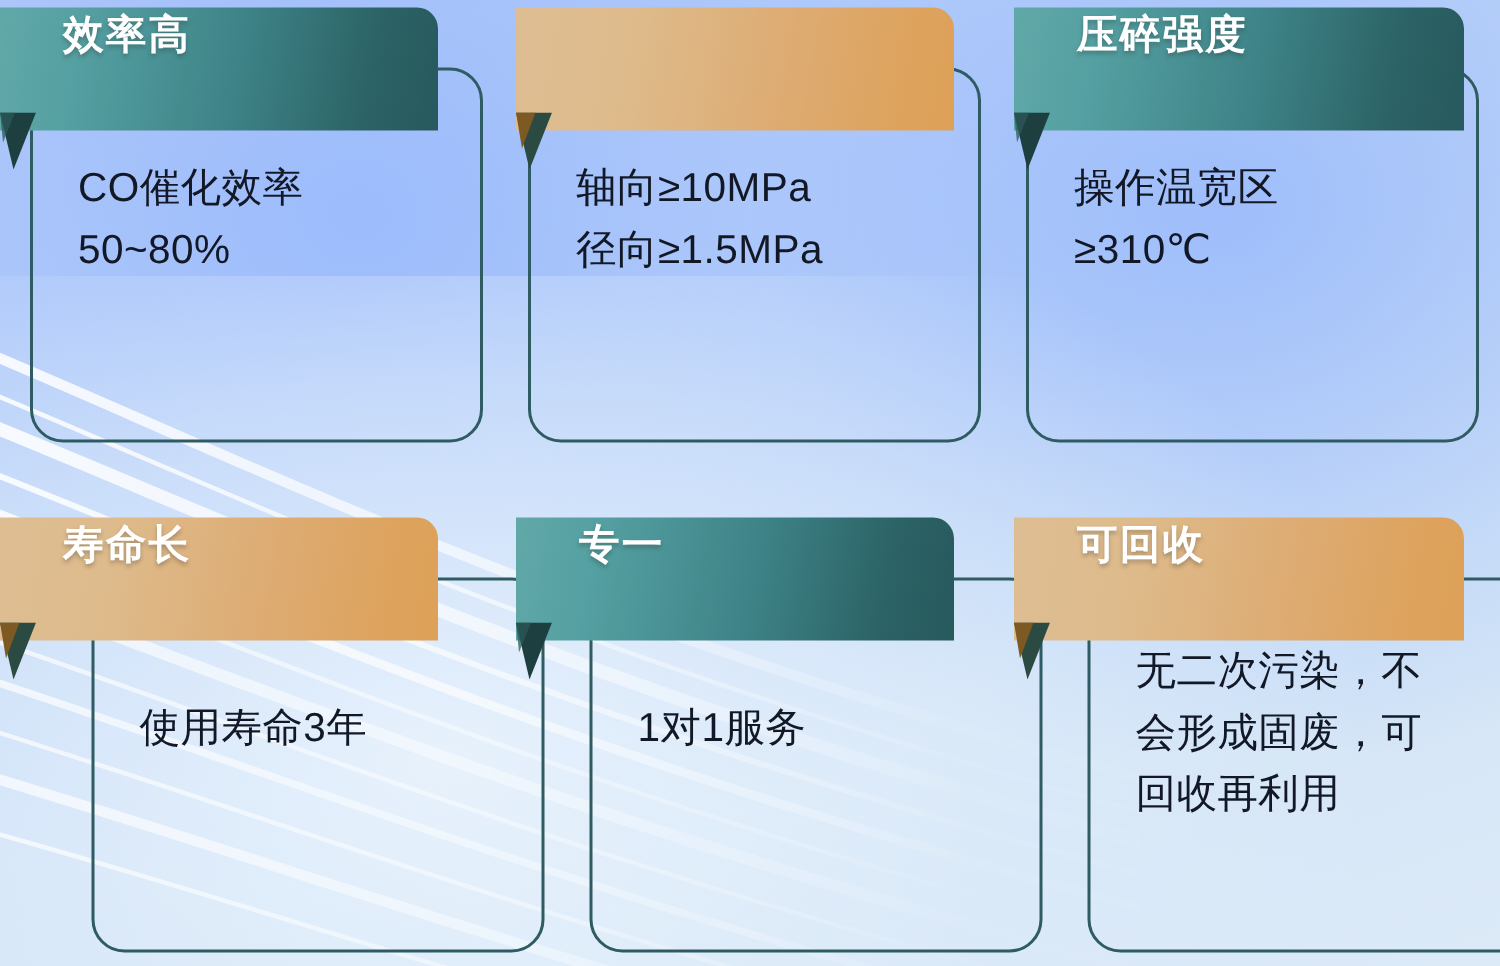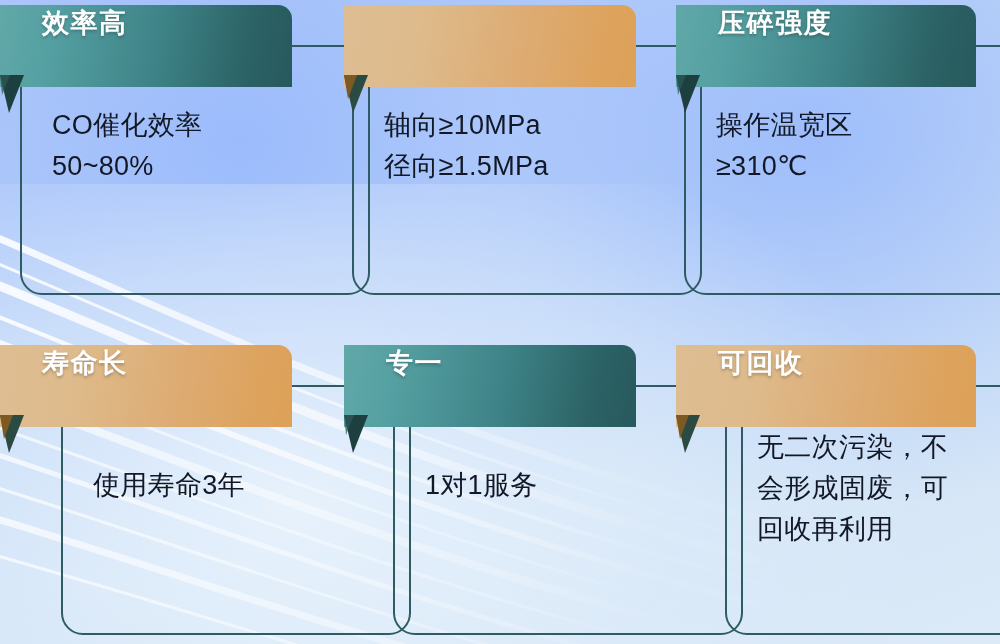--- a/index.html
+++ b/index.html
@@ -57,21 +57,21 @@
 
   
   .grid {
     position: absolute;
     left: 0; top: 0;
     width: 1000px; height: 644px;
   }
 
   .card {
     position: absolute;
-    width: 350px;
+    width: 302px;
     height: 250px;
     border: 2px solid #2f5b63;
     border-radius: 22px;
     background: transparent;
     box-sizing: border-box;
   }
   .card.r1 { top: 45px; }
   .card.r2 { top: 385px; margin-left: 41px; }
   .card.c1 { left: 20px; }
   .card.c2 { left: 352px; }

